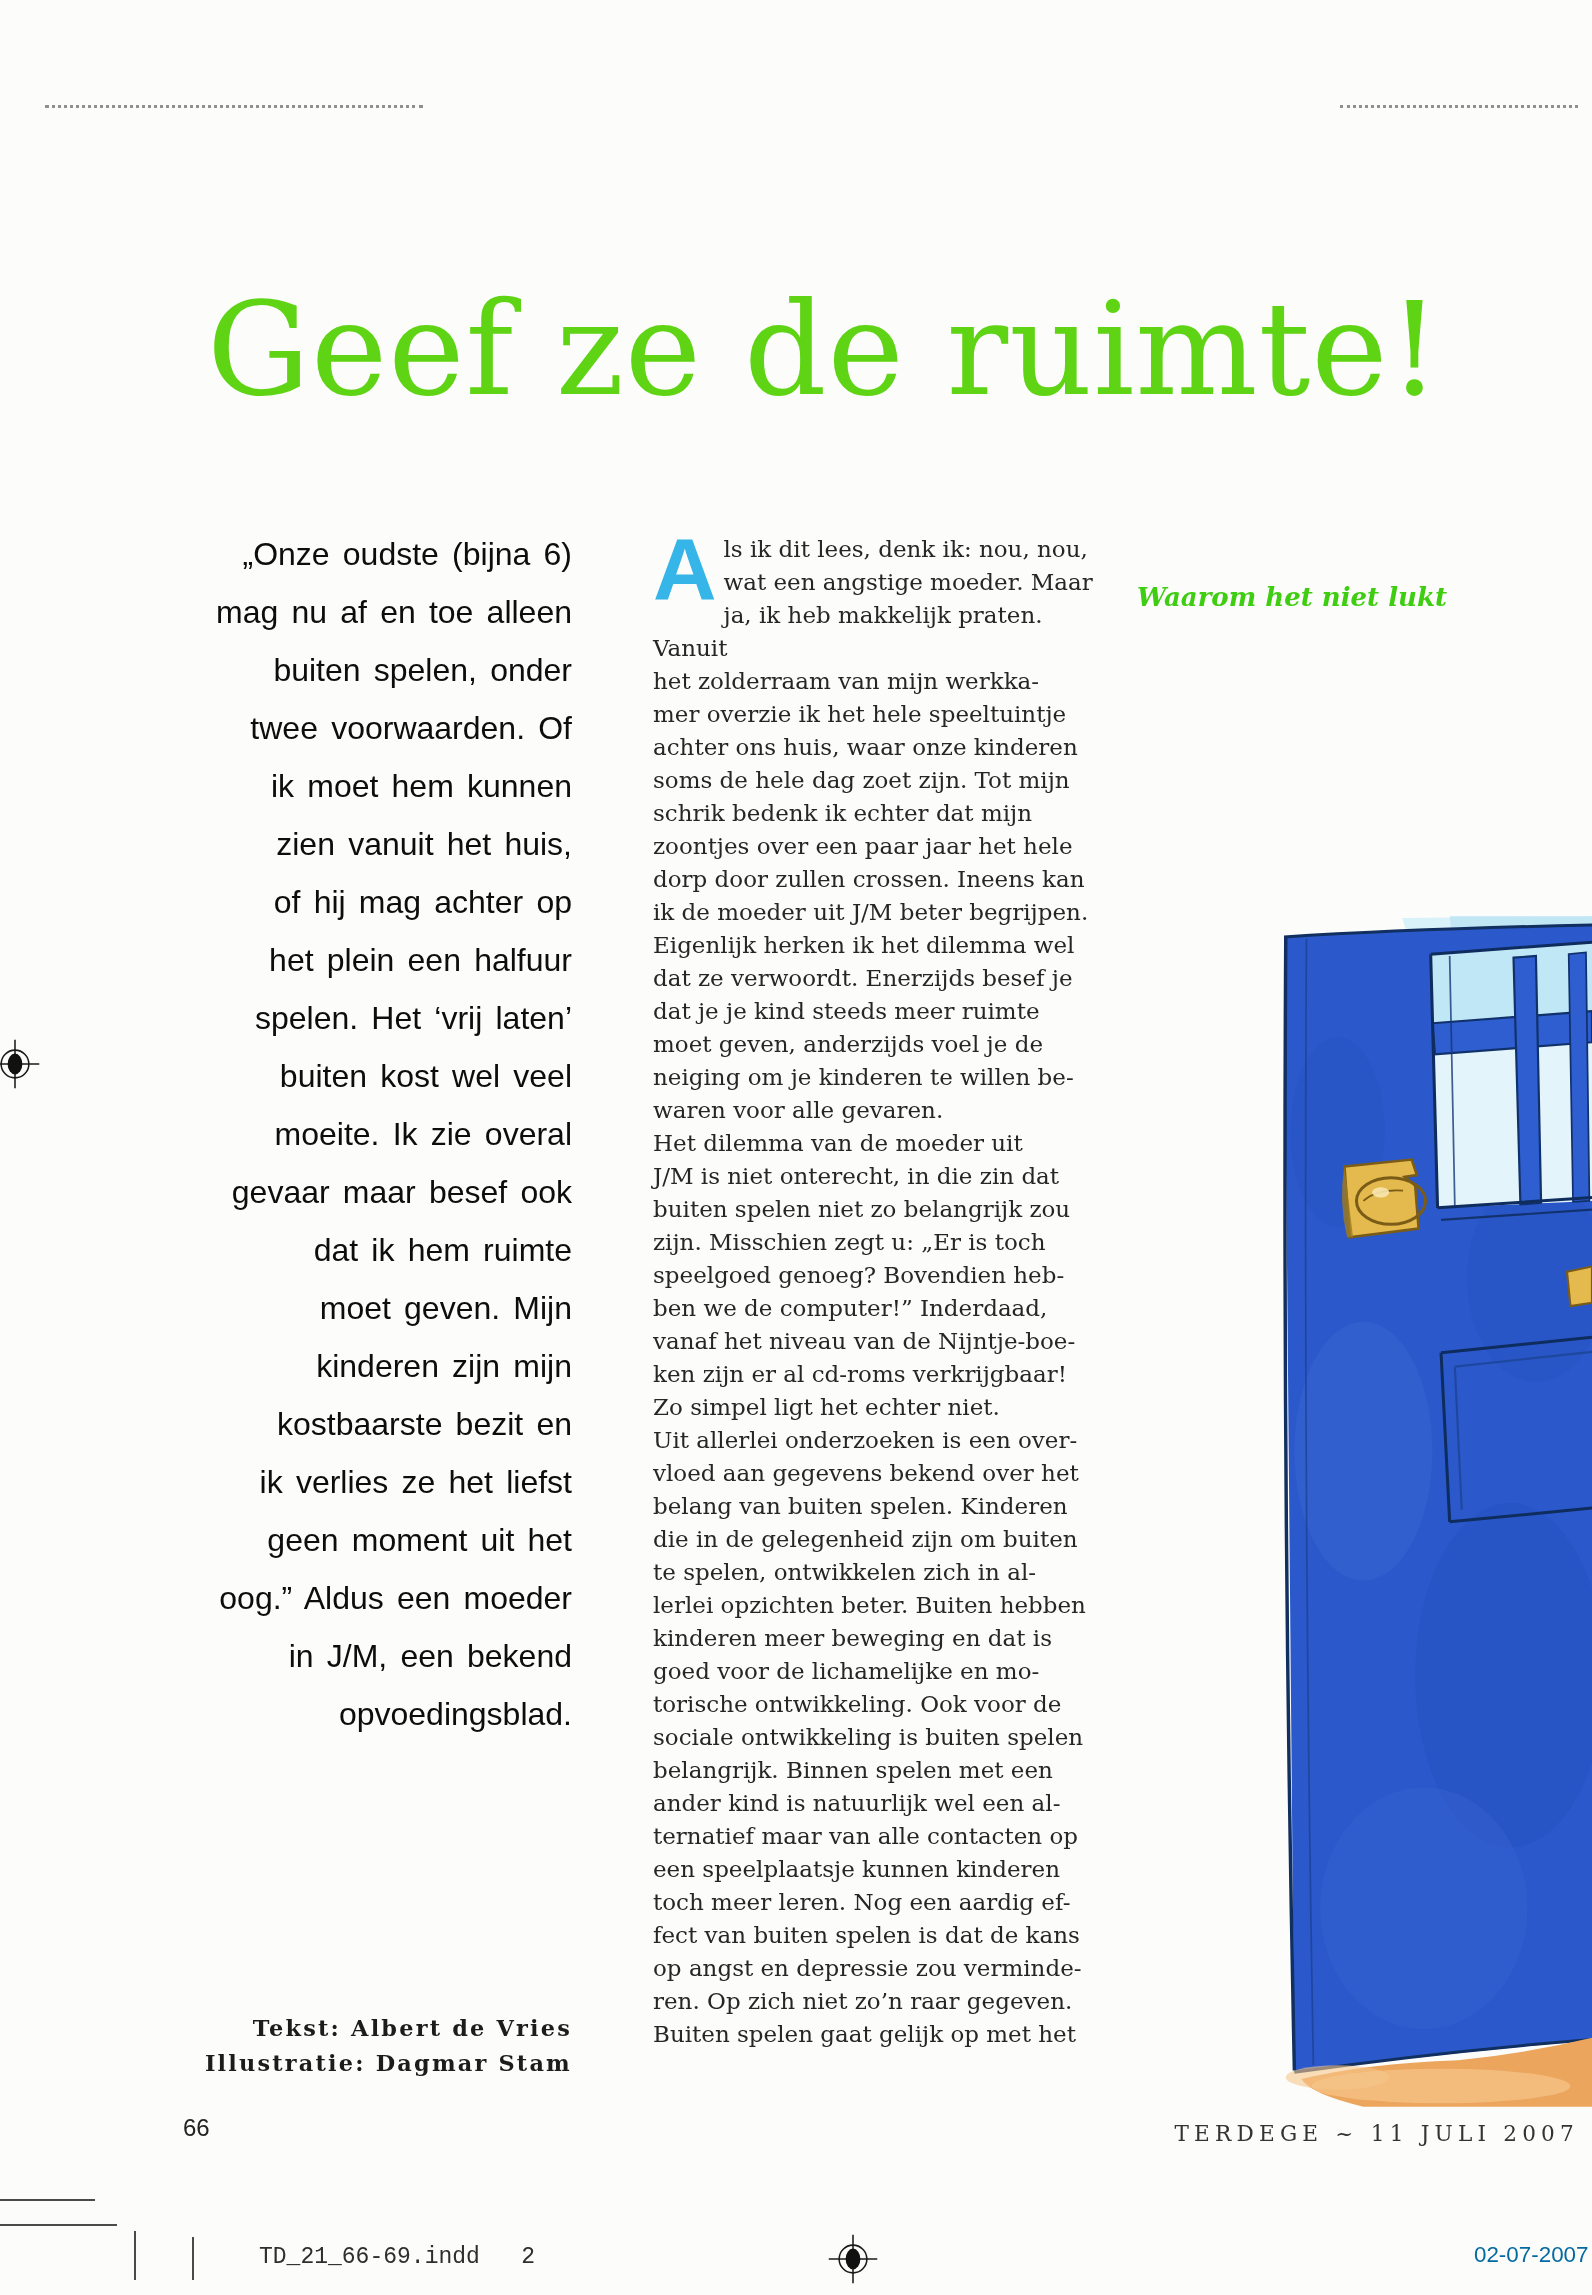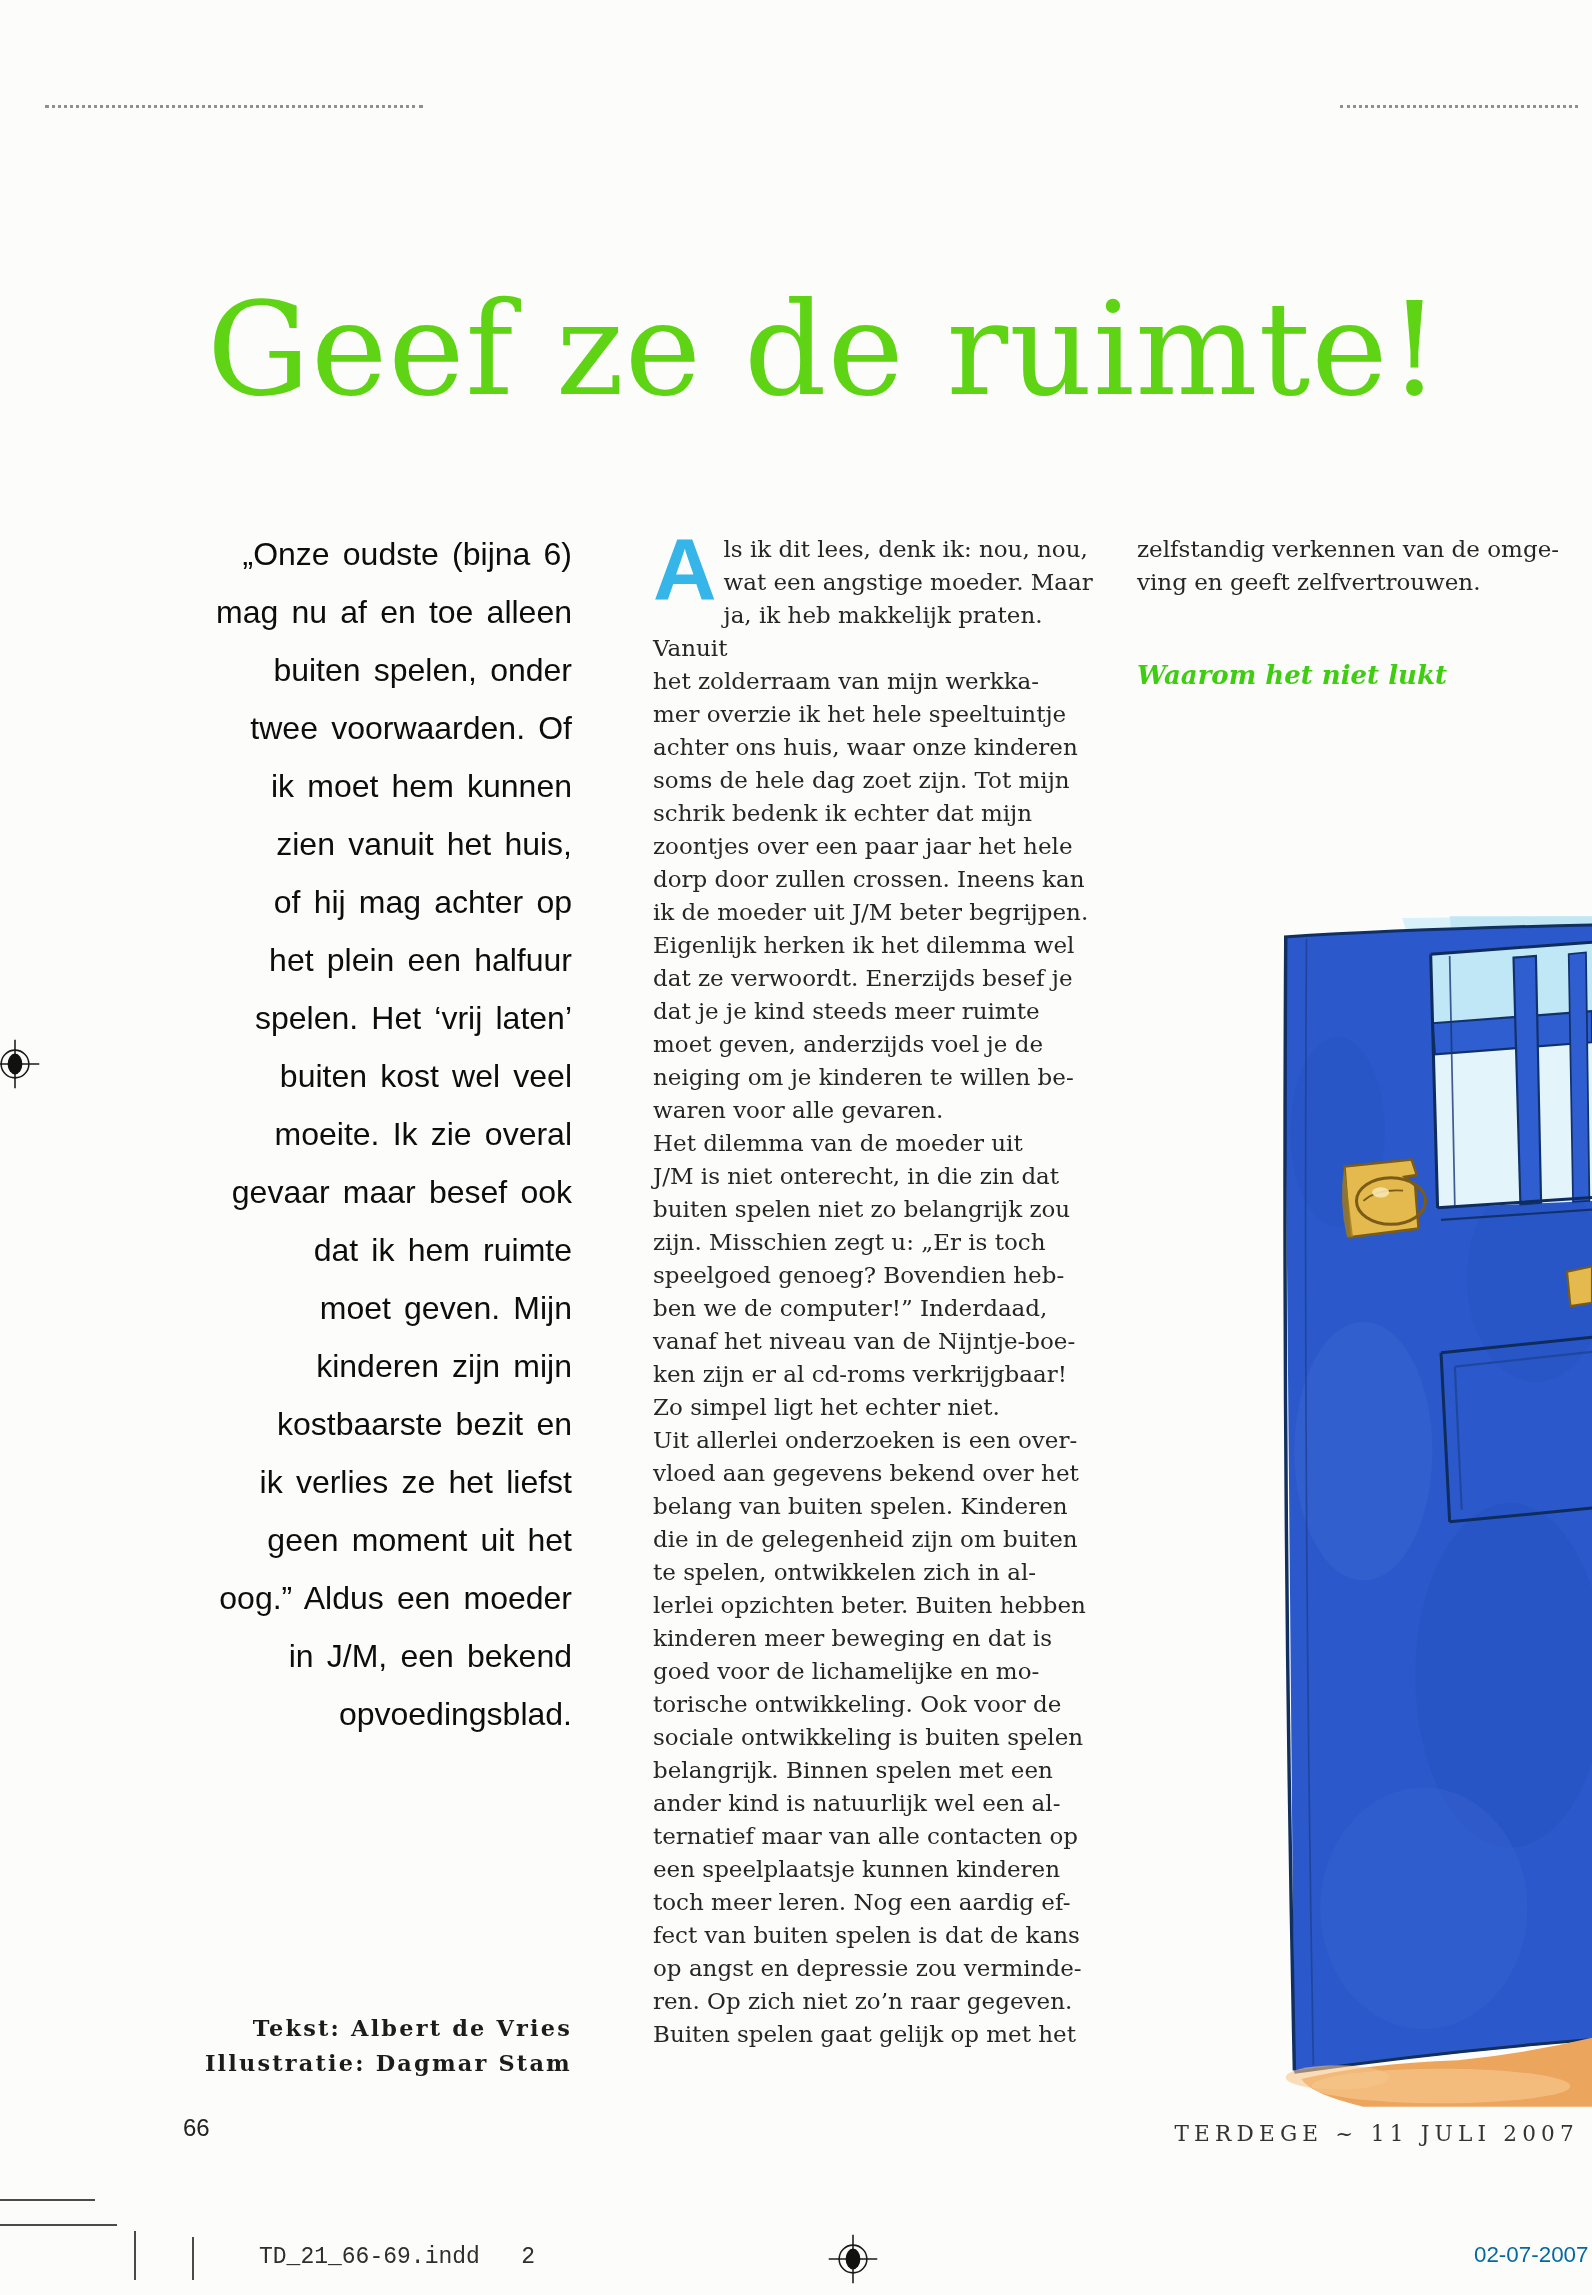--- a/index.html
+++ b/index.html
@@ -41,21 +41,21 @@
   .col-mid{left:653px;width:463px;}
   .col-right{left:1137px;width:450px;}
   .lines{white-space:pre-line;}
   .dropcap{
     float:left;width:67px;height:66px;margin:5.2px 3.5px 0 0;
     font-family:"Liberation Sans",sans-serif;font-weight:800;
     font-size:88px;line-height:62px;color:#35b5e8;
   }
   .subhead{
     font-style:italic;font-weight:700;font-size:26px;color:#3ecd10;
-    margin-top:60px;margin-bottom:8.6px;
+    margin-top:48px;margin-bottom:8.6px;
   }
   
   .pagenum{
     position:absolute;left:183px;top:2114px;
     font-family:"Liberation Sans",sans-serif;font-size:24px;color:#222;
   }
   .magfooter{
     position:absolute;left:1061px;top:2121px;width:518px;text-align:right;
     font-family:"DejaVu Serif",serif;font-size:21.6px;letter-spacing:5.2px;color:#35332f;
     white-space:nowrap;
@@ -161,22 +161,20 @@
 ternatief maar van alle contacten op
 een speelplaatsje kunnen kinderen
 toch meer leren. Nog een aardig ef-
 fect van buiten spelen is dat de kans
 op angst en depressie zou verminde-
 ren. Op zich niet zo’n raar gegeven.
 Buiten spelen gaat gelijk op met het</div>
   </div>
 
   <div class="bodycol col-right">
-    <div class="para lines">zelfstandig verkennen van de omge-
-ving en geeft zelfvertrouwen.</div>
     <div class="subhead">Waarom het niet lukt</div>
   </div>
 
   <svg class="illustration" viewBox="0 0 415 1380" aria-hidden="true">
 
     <path d="M195,2 L415,0 L415,62 L210,50 Z" fill="#d9f1f8"></path>
     <path d="M250,0 L415,0 L415,28 L253,26 Z" fill="#c2e7f4"></path>
 
     <path d="M58,24 Q200,14 415,10 L415,1303 Q240,1318 70,1340 Z" fill="#2b59cb"></path>
 

